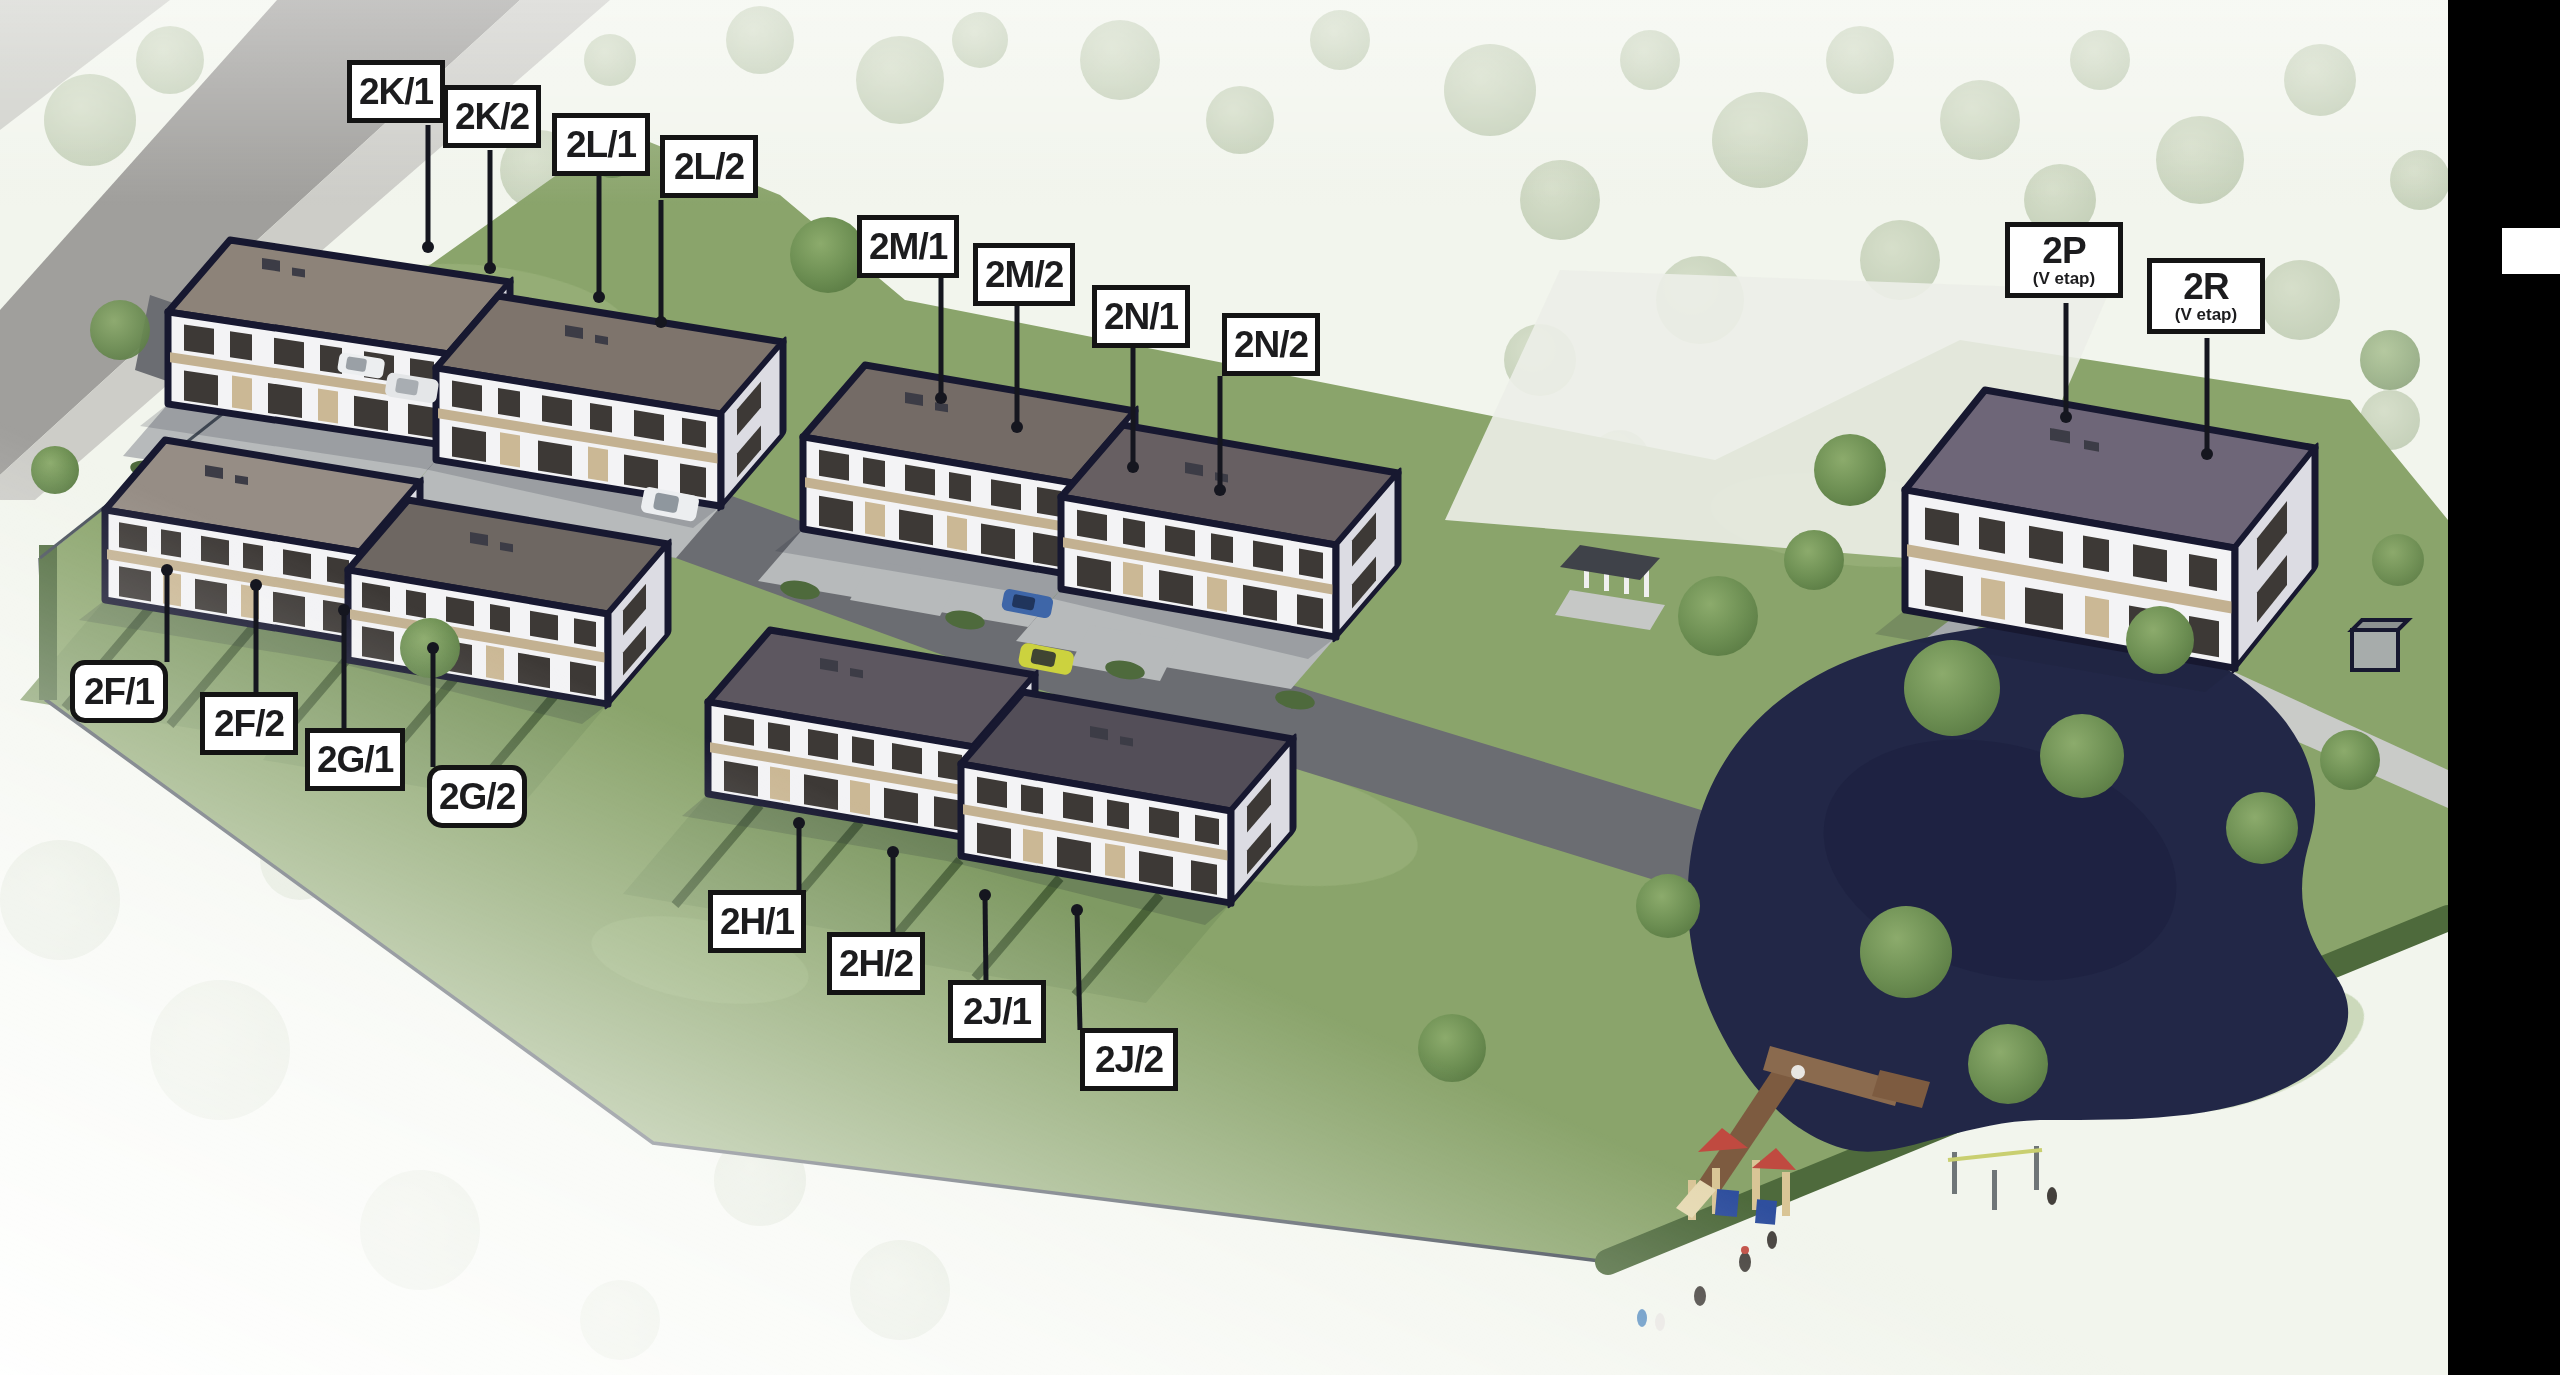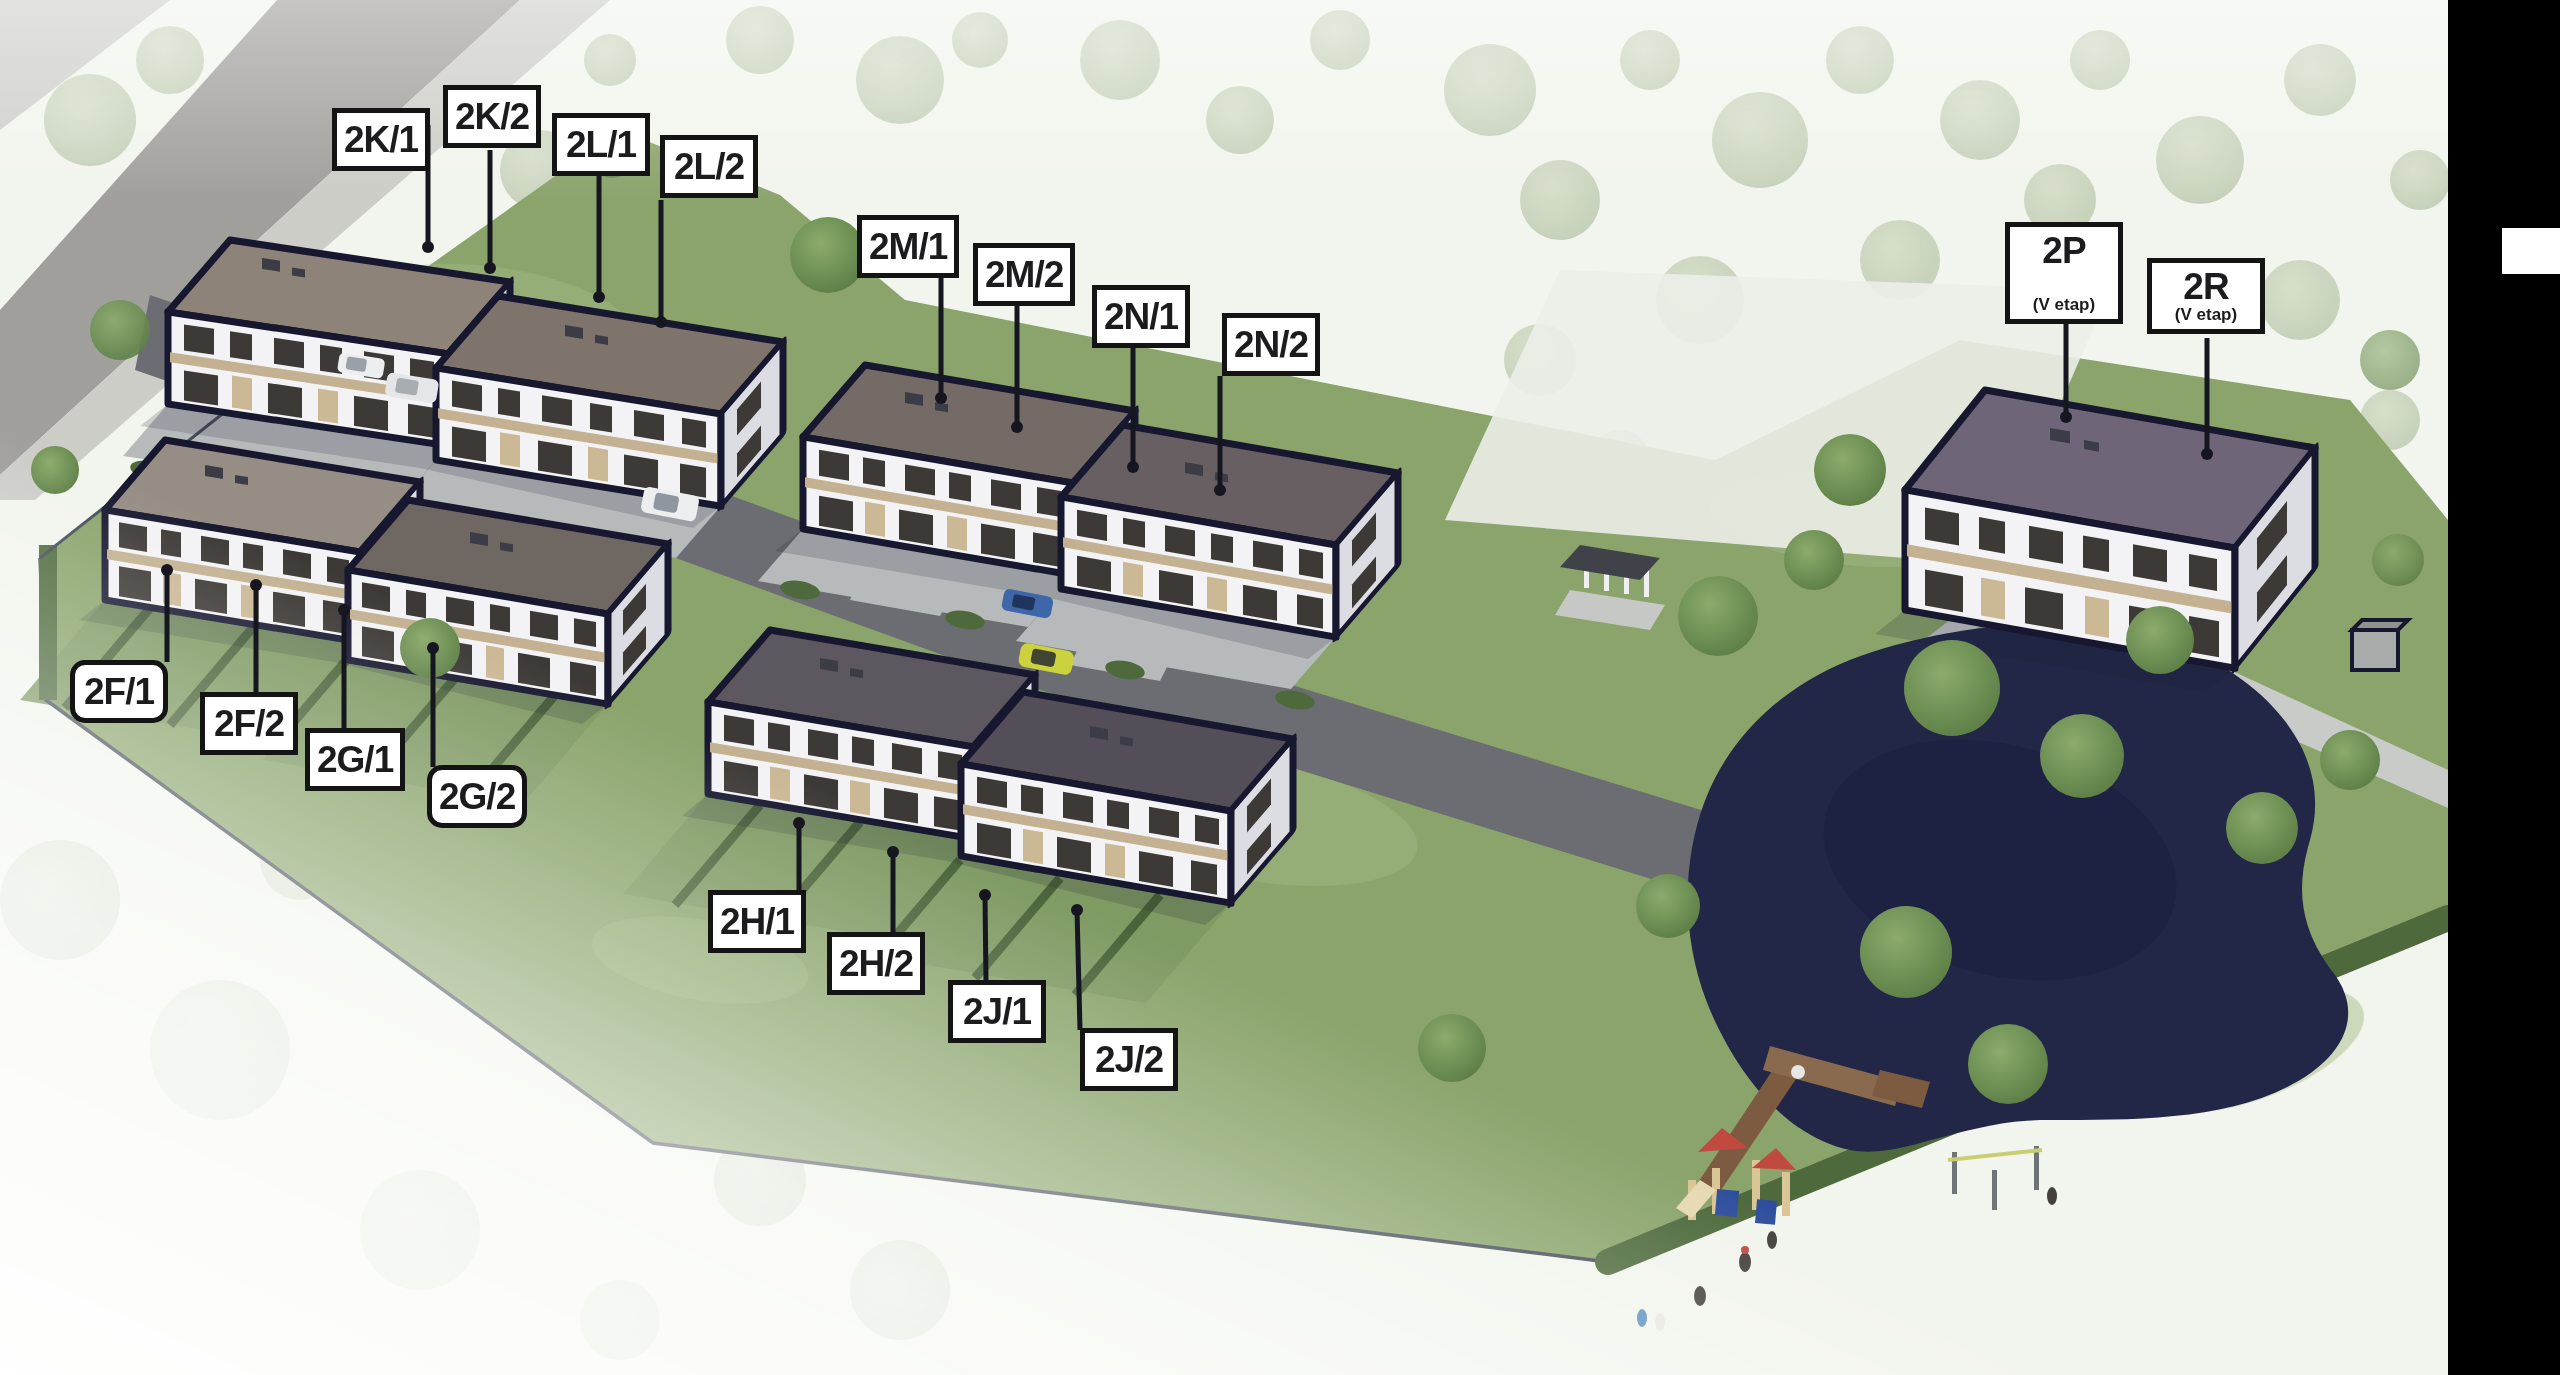--- a/index.html
+++ b/index.html
@@ -558,21 +558,21 @@
         <circle cx="799" cy="823" r="6"></circle>
     <circle cx="893" cy="852" r="6"></circle>
         <circle cx="985" cy="895" r="6"></circle>
         <circle cx="1077" cy="910" r="6"></circle>
   </g>
 </svg>
 
 <div id="rightbar" style="background:#000000"></div>
 <div id="barmark" style="background:#ffffff"></div>
 
-<div class="lbl" style="left:332px;top:60px;margin-top:48px;">
+<div class="lbl" style="left:347px;top:60px;">
       <span>2K/1</span>
     </div>
 <div class="lbl" style="left:443px;top:85px;">
       <span>2K/2</span>
     </div>
 <div class="lbl" style="left:552px;top:113px;">
       <span>2L/1</span>
     </div>
 <div class="lbl" style="left:660px;top:135px;">
       <span>2L/2</span>
@@ -606,21 +606,21 @@
     </div>
 <div class="lbl" style="left:827px;top:932px;justify-content:center;">
       <span>2H/2</span>
     </div>
 <div class="lbl" style="left:948px;top:980px;">
       <span>2J/1</span>
     </div>
 <div class="lbl" style="left:1080px;top:1028px;">
       <span>2J/2</span>
     </div>
-<div class="lbl big" style="left:2005px;top:222px;gap:26px;">
+<div class="lbl big" style="left:2005px;top:222px;">
   <span>2P</span>
   <span class="sub">(V etap)</span>
 </div>
 <div class="lbl big" style="left:2147px;top:258px;">
   <span>2R</span>
   <span class="sub">(V etap)</span>
 </div>
 
 </div>
 

